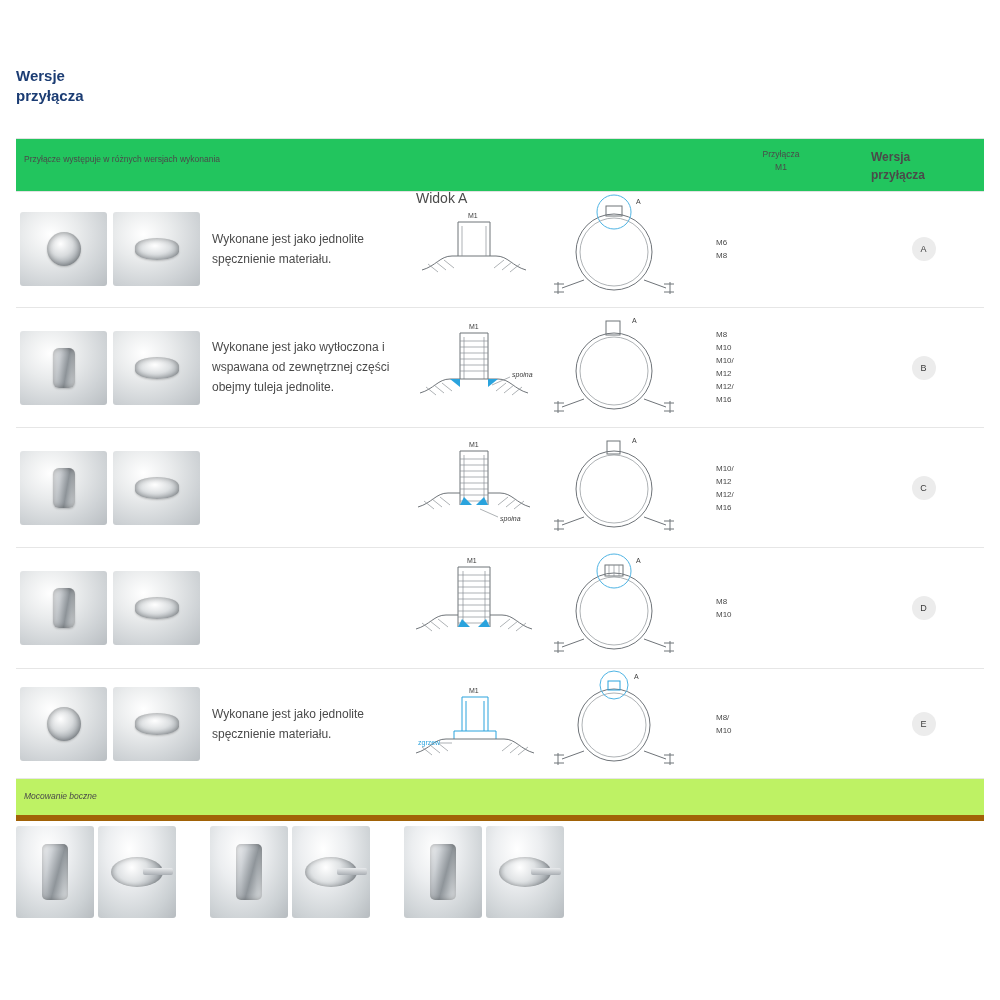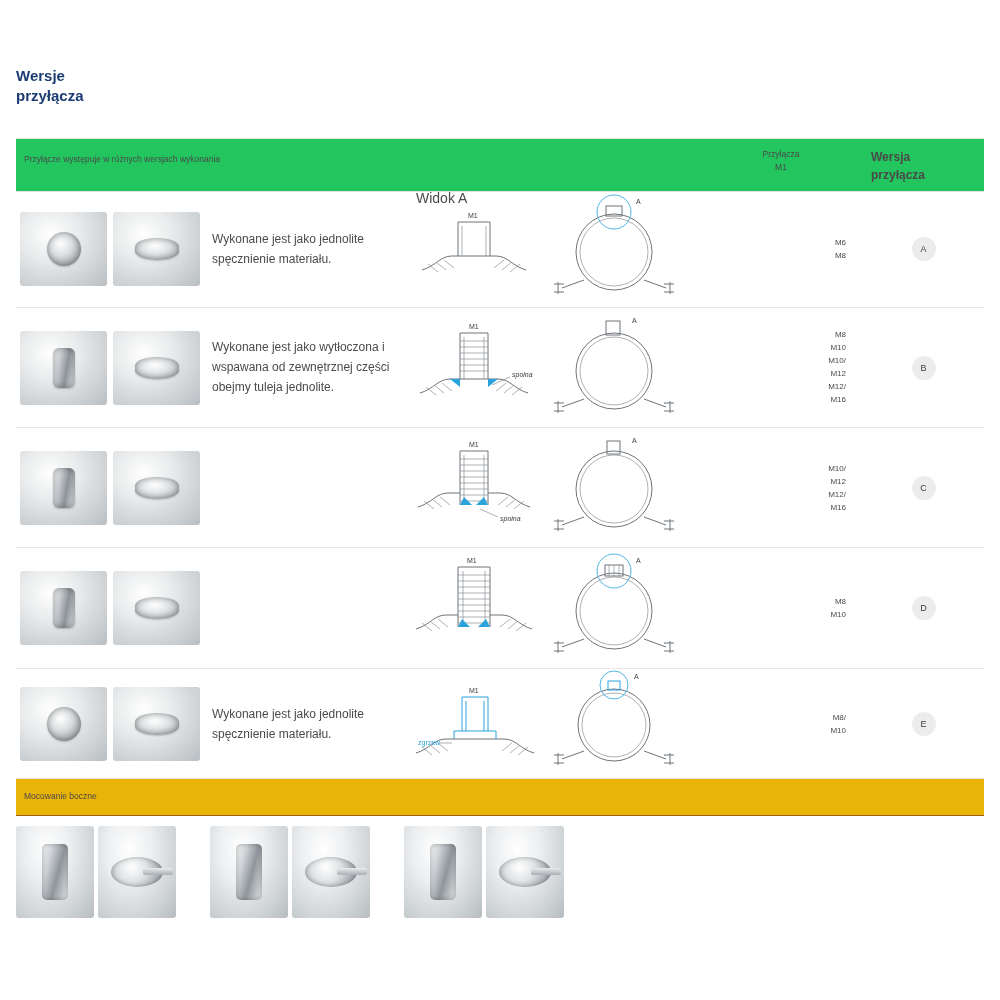--- a/index.html
+++ b/index.html
@@ -155,21 +155,21 @@
     transform: translateY(-50%);
     width: 290px;
     height: 110px;
   }
   .vrow-m1 {
     position: absolute;
     left: 700px;
     top: 50%;
     transform: translateY(-50%);
     width: 130px;
-    text-align: right;
+    text-align: left;
     font-size: 8px;
     line-height: 1.65;
     color: #4a4a4a;
     white-space: pre-line;
   }
   .vrow-badge-wrap {
     position: absolute;
     left: 855px;
     top: 50%;
     transform: translateY(-50%);
@@ -189,23 +189,24 @@
     justify-content: center;
   }
 
   
   .side-bar {
     position: absolute;
     left: 16px;
     top: 778px;
     width: 968px;
     height: 36px;
-    background: #eab308;
+    background: #bef264;
     border-top: 1px solid #e6e6e6;
-    border-bottom: 1px solid #a16207;
+    border-bottom: 6px solid #a16207;
+    font-style: italic;
   }
   .side-bar span {
     position: absolute;
     left: 8px;
     top: 12px;
     font-size: 8.5px;
     color: #4a4a4a;
   }
   .side-photos {
     position: absolute;

